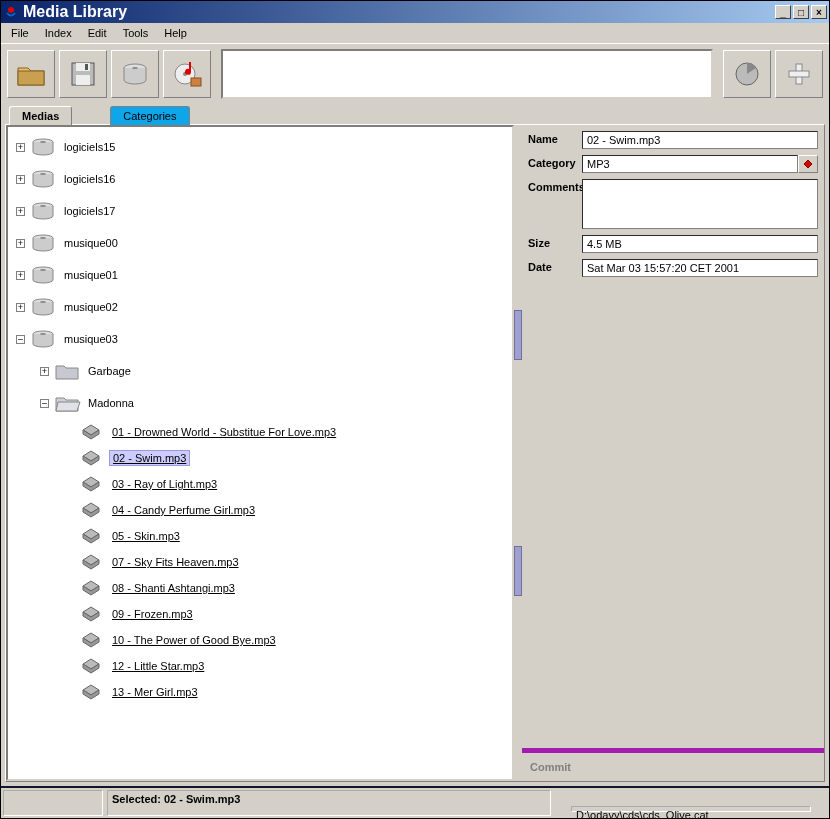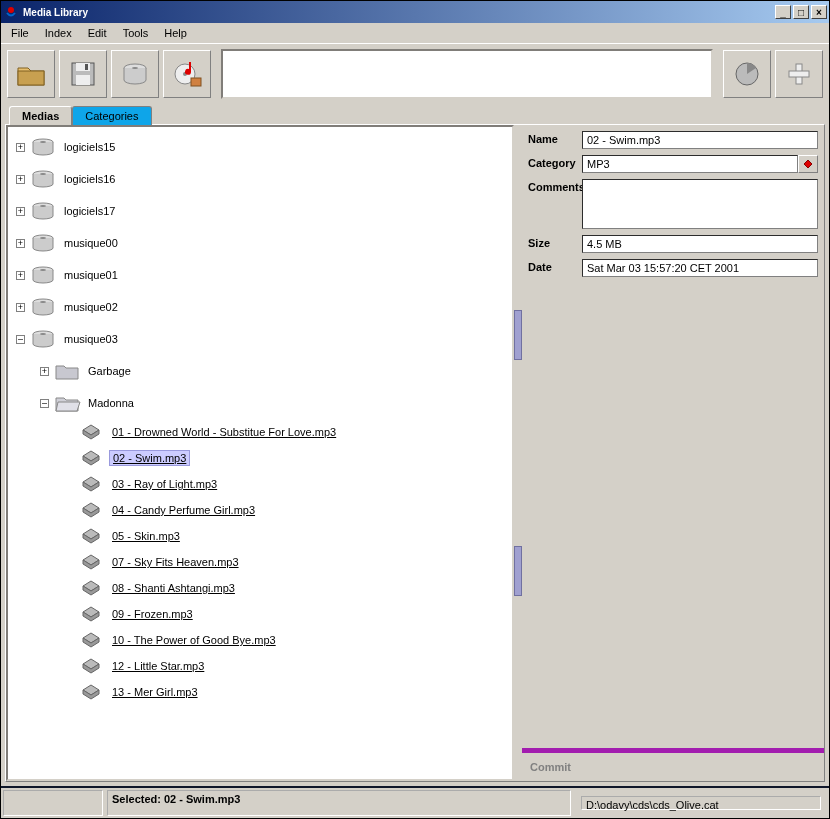--- a/index.html
+++ b/index.html
@@ -12,52 +12,52 @@
     overflow: hidden;
   }
   .window { width:830px; height:819px; border:1px solid #000; display:flex; flex-direction:column;}
   .titlebar {
     height:22px;
     background: linear-gradient(to right,#0a246a,#a6caf0);
     color:#fff; display:flex; align-items:center; padding:0 2px;
     font-weight:bold;
   }
   .titlebar .cof { width:16px;height:16px; margin-right:4px; display:flex;align-items:center;justify-content:center;}
-  .titlebar .title { flex:1; font-size:10px; }
+  .titlebar .title { flex:1; font-size:16px; }
   .winbtns { display:flex; gap:2px;}
   .winbtn { width:16px;height:14px;background:#d4d0c8;border:1px solid #fff;border-right-color:#404040;border-bottom-color:#404040;display:flex;align-items:center;justify-content:center;font-size:10px;font-family:Arial;font-weight:bold;color:#000;}
   .menubar { height:20px; background:#d4d0c8; display:flex; align-items:center; padding:0 4px; gap:4px;}
   .menubar span { padding:2px 6px; cursor:default;}
   .toolbar { height:60px; background:#d4d0c8; display:flex; align-items:center; padding:4px 6px; gap:4px; border-top:1px solid #fff;}
   .toolbtn { width:48px;height:48px;border:1px solid #fff;border-right-color:#808080;border-bottom-color:#808080;background:#d4d0c8;display:flex;align-items:center;justify-content:center;}
   .toolbtn svg{width:32px;height:32px;}
   .searchbox { flex:1; height:50px; background:#fff; border:2px inset #d4d0c8; margin:0 6px;}
   .content { flex:1; display:flex; flex-direction:column; background:#d4d0c8; padding:2px 4px 4px 4px; min-height:0;}
-  .tabs-row { display:flex; padding-left:4px;}
+  .tabs-row { display:flex; padding-left:4px;gap:38px;}
   .tab { padding:3px 12px; border:1px solid #808080; border-bottom:none; background:#0ea5e9; border-top-left-radius:3px;border-top-right-radius:3px; position:relative; top:1px;}
   .tab.active { background:#d4d0c8; border-color:#fff #808080 #d4d0c8 #fff; font-weight:bold; z-index:2;}
   .split { flex:1; display:flex; border:1px solid #808080; border-top-color:#fff; border-left-color:#fff; min-height:0;}
   .tree-pane { width:508px; background:#fff; border:2px inset #d4d0c8; overflow-y:scroll; overflow-x:hidden; position:relative;}
   .divider { width:8px; background:#d4d0c8; display:flex; flex-direction:column;}
   .divider .grip{flex:1;}
   .divider .mark{height:50px;background:#a0a0d0;border:1px solid #7070a0;margin:0;}
   .detail-pane { flex:1; background:#d4d0c8; display:flex; flex-direction:column;}
   .form { padding:6px 6px; }
   .form-row { display:flex; align-items:flex-start; margin-bottom:6px;}
   .form-label { width:54px; font-weight:bold; padding-top:2px;}
   .form-input { flex:1; background:#fff; border:1px inset #808080; padding:2px 4px; height:18px; font-size:11px;}
   .form-textarea { flex:1; background:#fff; border:1px inset #808080; height:50px;}
   .cat-wrap{flex:1;display:flex;}
   .cat-wrap .form-input{flex:1;}
   .cat-btn{width:20px;height:18px;border:1px solid #fff;border-right-color:#808080;border-bottom-color:#808080;background:#d4d0c8;display:flex;align-items:center;justify-content:center;}
   .commit { margin-top:auto; text-align:left; padding:8px; color:#808080; font-weight:bold; border-top:5px solid #a21caf;}
   .statusbar { height:32px; display:flex; border-top:2px solid #0f172a;}
   .status-left { width:100px;border:1px inset #fff; margin:2px;}
   .status-mid { flex:1; border:1px inset #fff; margin:2px; padding:2px 4px; font-weight:bold;}
-  .status-right { width:240px; border:1px inset #fff; margin:8px; padding:2px 4px;}
+  .status-right { width:240px; border:1px inset #fff; margin:18px; padding:2px 4px;}
   
   .tree { padding:4px 0;}
   .node { display:flex; align-items:center; height:32px; padding-left:8px; white-space:nowrap;}
   .node .toggle{width:9px;height:9px;border:1px solid #808080;background:#fff;display:flex;align-items:center;justify-content:center;font-size:9px;line-height:7px;margin-right:4px;color:#000;}
   .node .toggle.empty{border:none;background:none;}
   .node .icon{width:28px;height:22px;margin-right:4px;display:flex;align-items:center;justify-content:center;}
   .node .label{padding:1px 3px;}
   .node.selected .label{background:#ccccff;border:1px solid #9999dd;}
   .node.l1{padding-left:8px;}
   .node.l2{padding-left:32px;}

